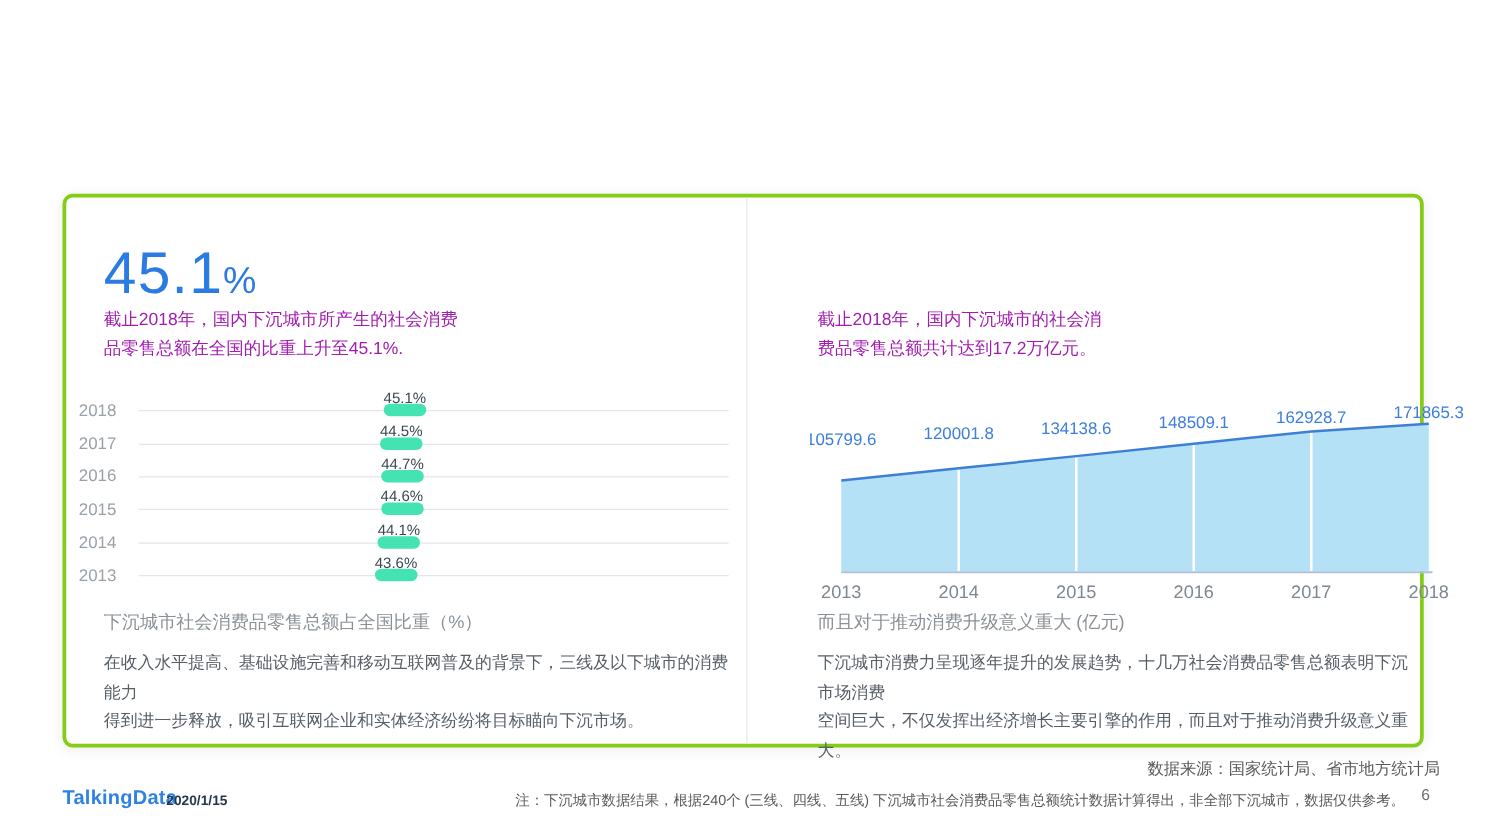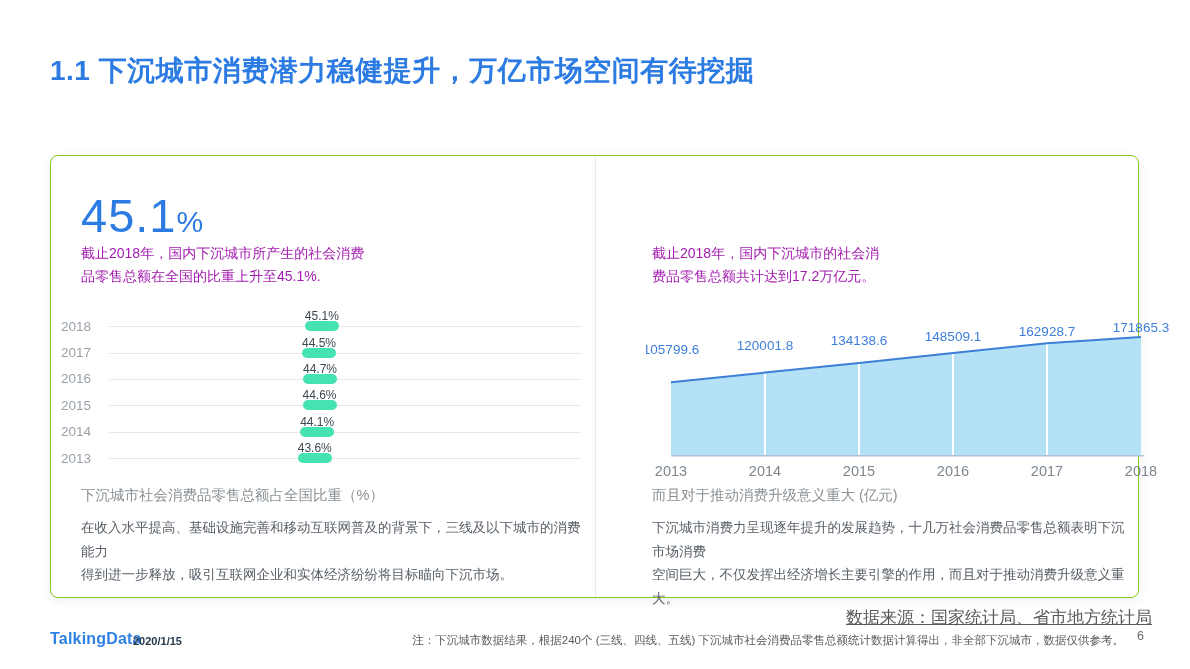--- a/index.html
+++ b/index.html
@@ -13,21 +13,21 @@
 
   .page-title {
     position: absolute; left: 50px; top: 52px;
     font-size: 28px; font-weight: bold; color: #2B7BE3;
     letter-spacing: 0.5px;
   }
 
   .stats-card {
     position: absolute; left: 50px; top: 155px;
     width: 1089px; height: 443px;
-    background: #fff; border: 1px solid #84cc16; border-radius: 8px;
+    background: #fff; border: 3px solid #84cc16; border-radius: 8px;
     box-shadow: 0 2px 10px rgba(60,70,90,0.10);
   }
   .panel-divider {
     position: absolute; left: 544px; top: 0; bottom: 0; width: 1px;
     background: #e9e9e9;
   }
 
   .panel { position: absolute; top: 0; height: 100%; }
   .panel-left { left: 0; width: 544px; }
   .panel-right { left: 545px; width: 543px; }
@@ -88,37 +88,36 @@
   .footer-logo {
     position: absolute; left: 50px; top: 630px;
     font-size: 16px; font-weight: bold; color: #2F82E4; letter-spacing: 0.2px;
   }
   .footer-date {
     position: absolute; left: 133px; top: 635px;
     font-size: 11px; font-weight: bold; color: #26394C;
   }
   .data-source {
     position: absolute; right: 38px; top: 606px;
-    font-size: 17px; color: #595959; text-decoration: underline;
+    font-size: 13px; color: #595959;
   }
   .footnote {
     position: absolute; right: 66px; top: 633px;
     font-size: 11.5px; color: #595959;
   }
   .page-number {
     position: absolute; right: 46px; top: 629px;
     font-size: 12.5px; color: #6b6b6b;
   }
 </style>
 </head>
 <body>
 
 <div class="slide">
 
-  <div class="page-title">1.1 下沉城市消费潜力稳健提升，万亿市场空间有待挖掘</div>
 
   <div class="stats-card">
     <div class="panel-divider"></div>
 
     <div class="panel panel-left">
       <div class="headline">
         <span class="headline-value">45.1</span><span class="headline-unit-sm">%</span>
       </div>
       <div class="headline-desc">截止2018年，国内下沉城市所产生的社会消费
 品零售总额在全国的比重上升至45.1%.</div>

